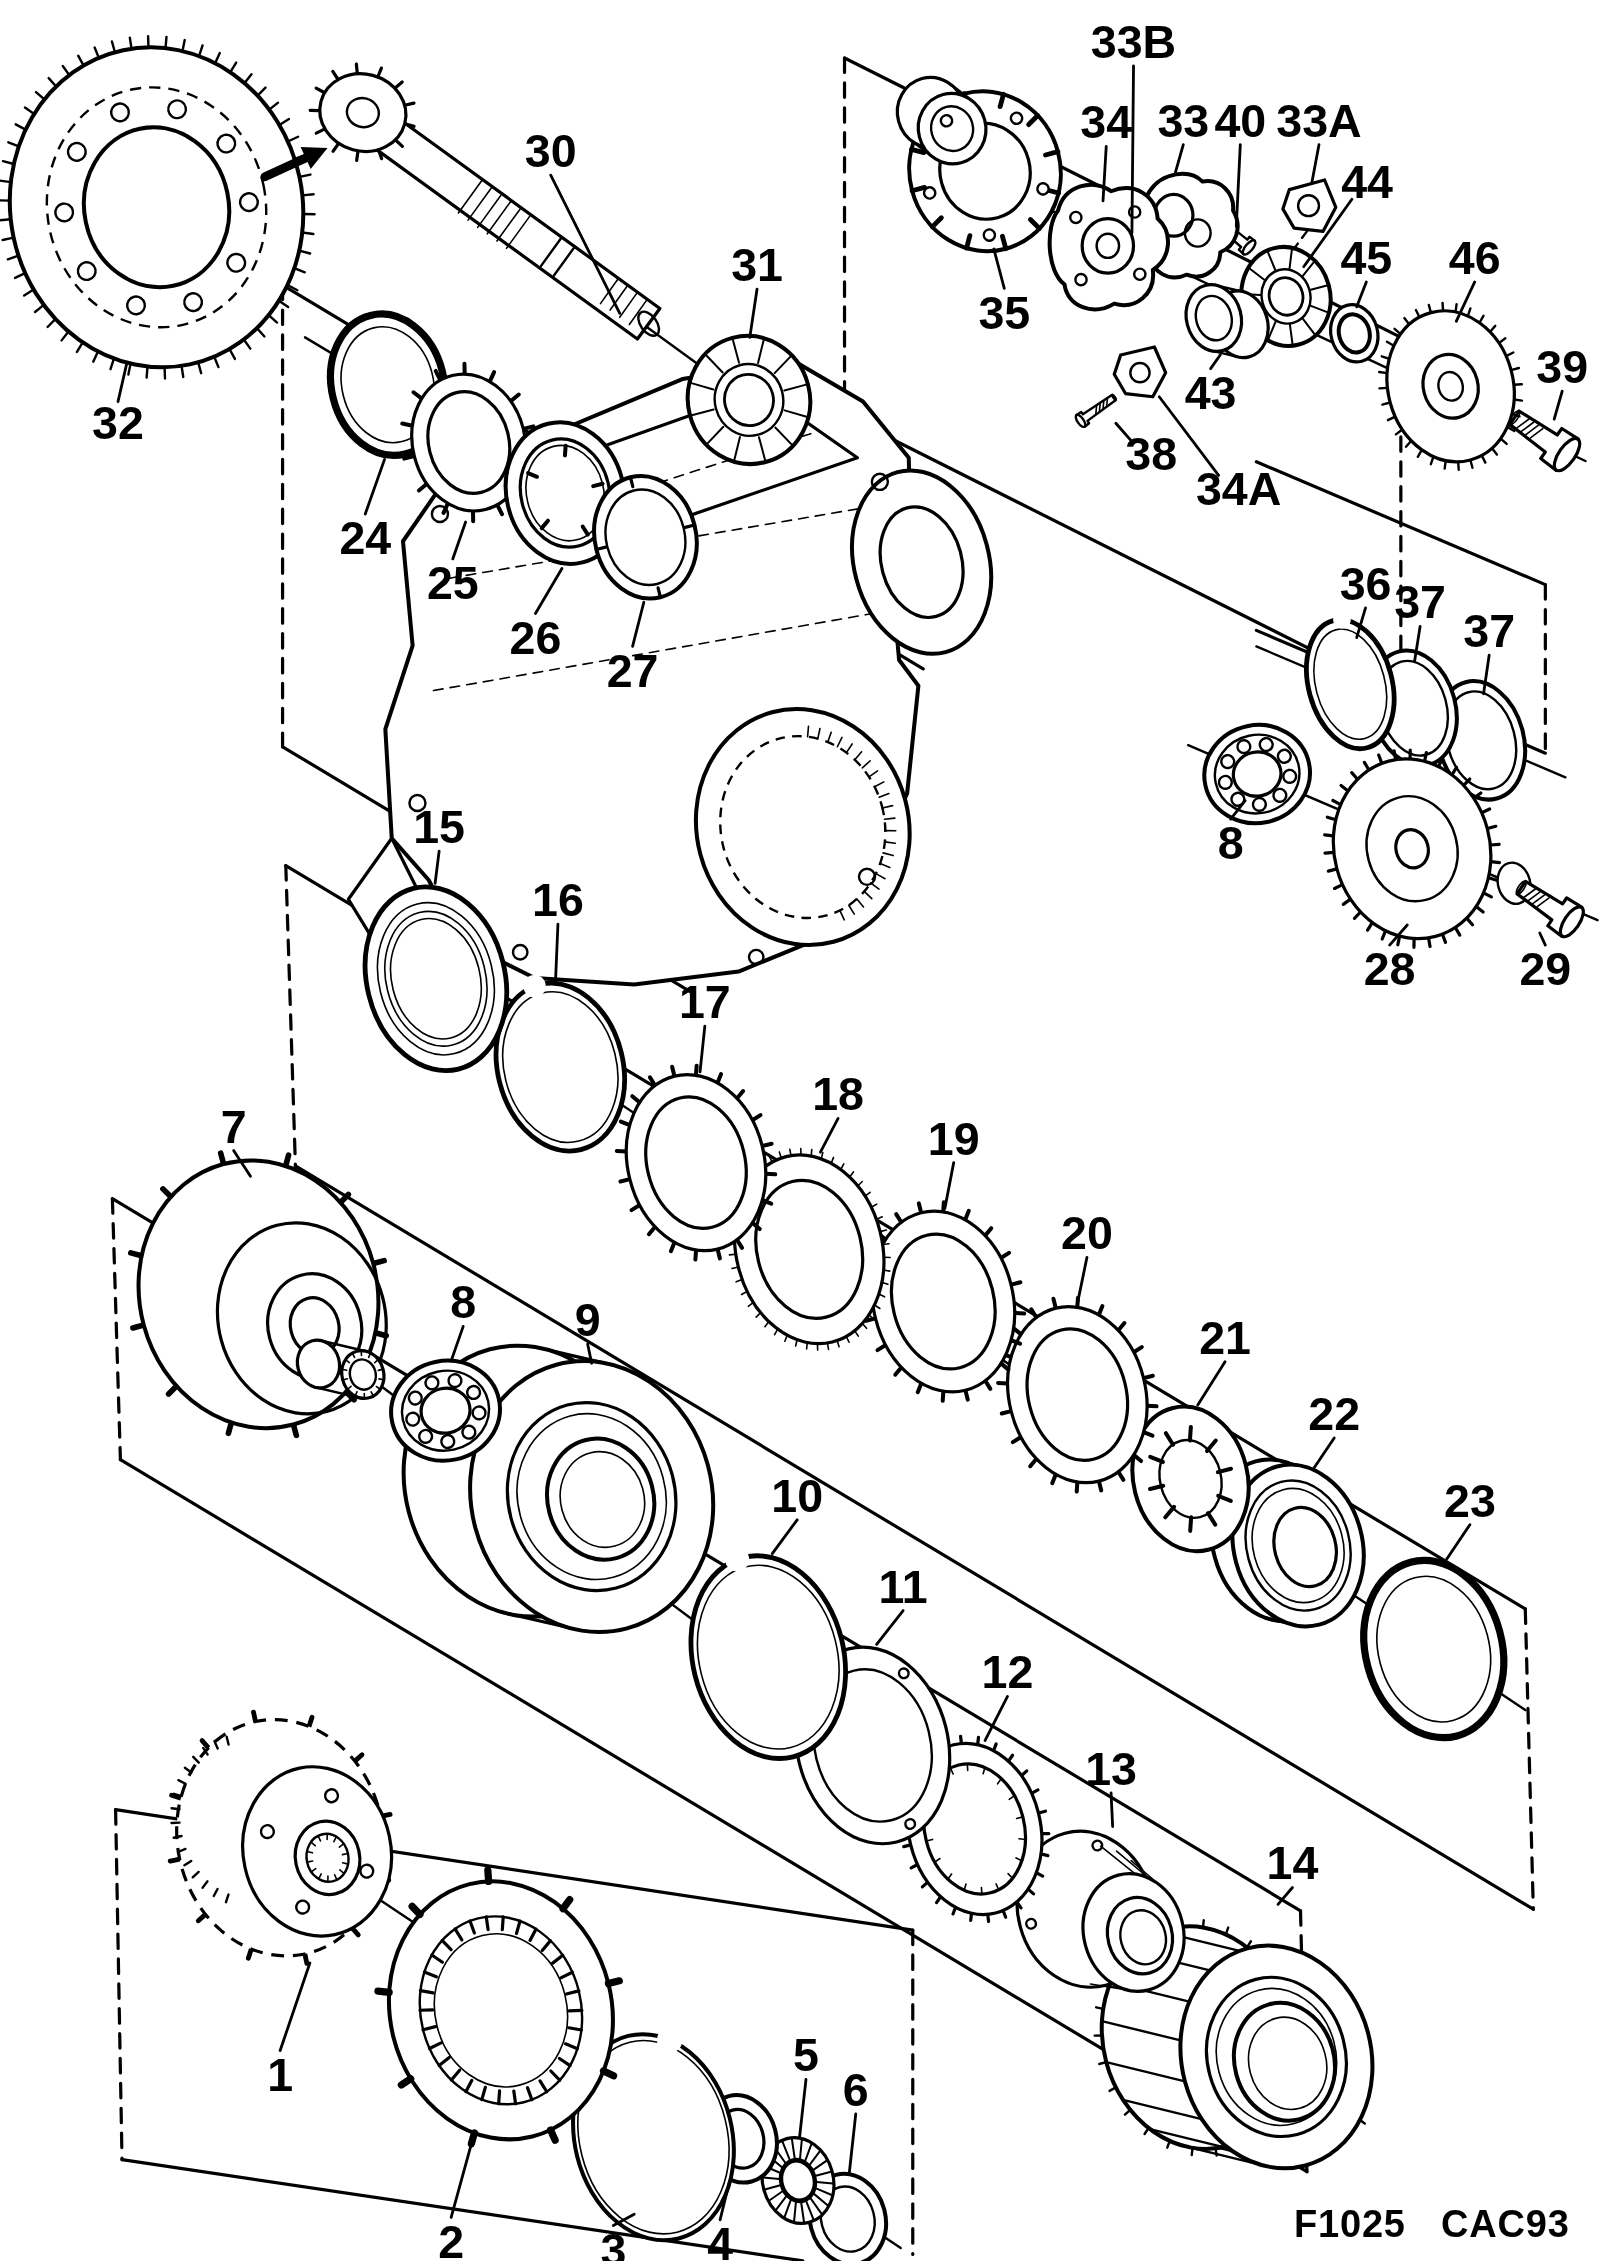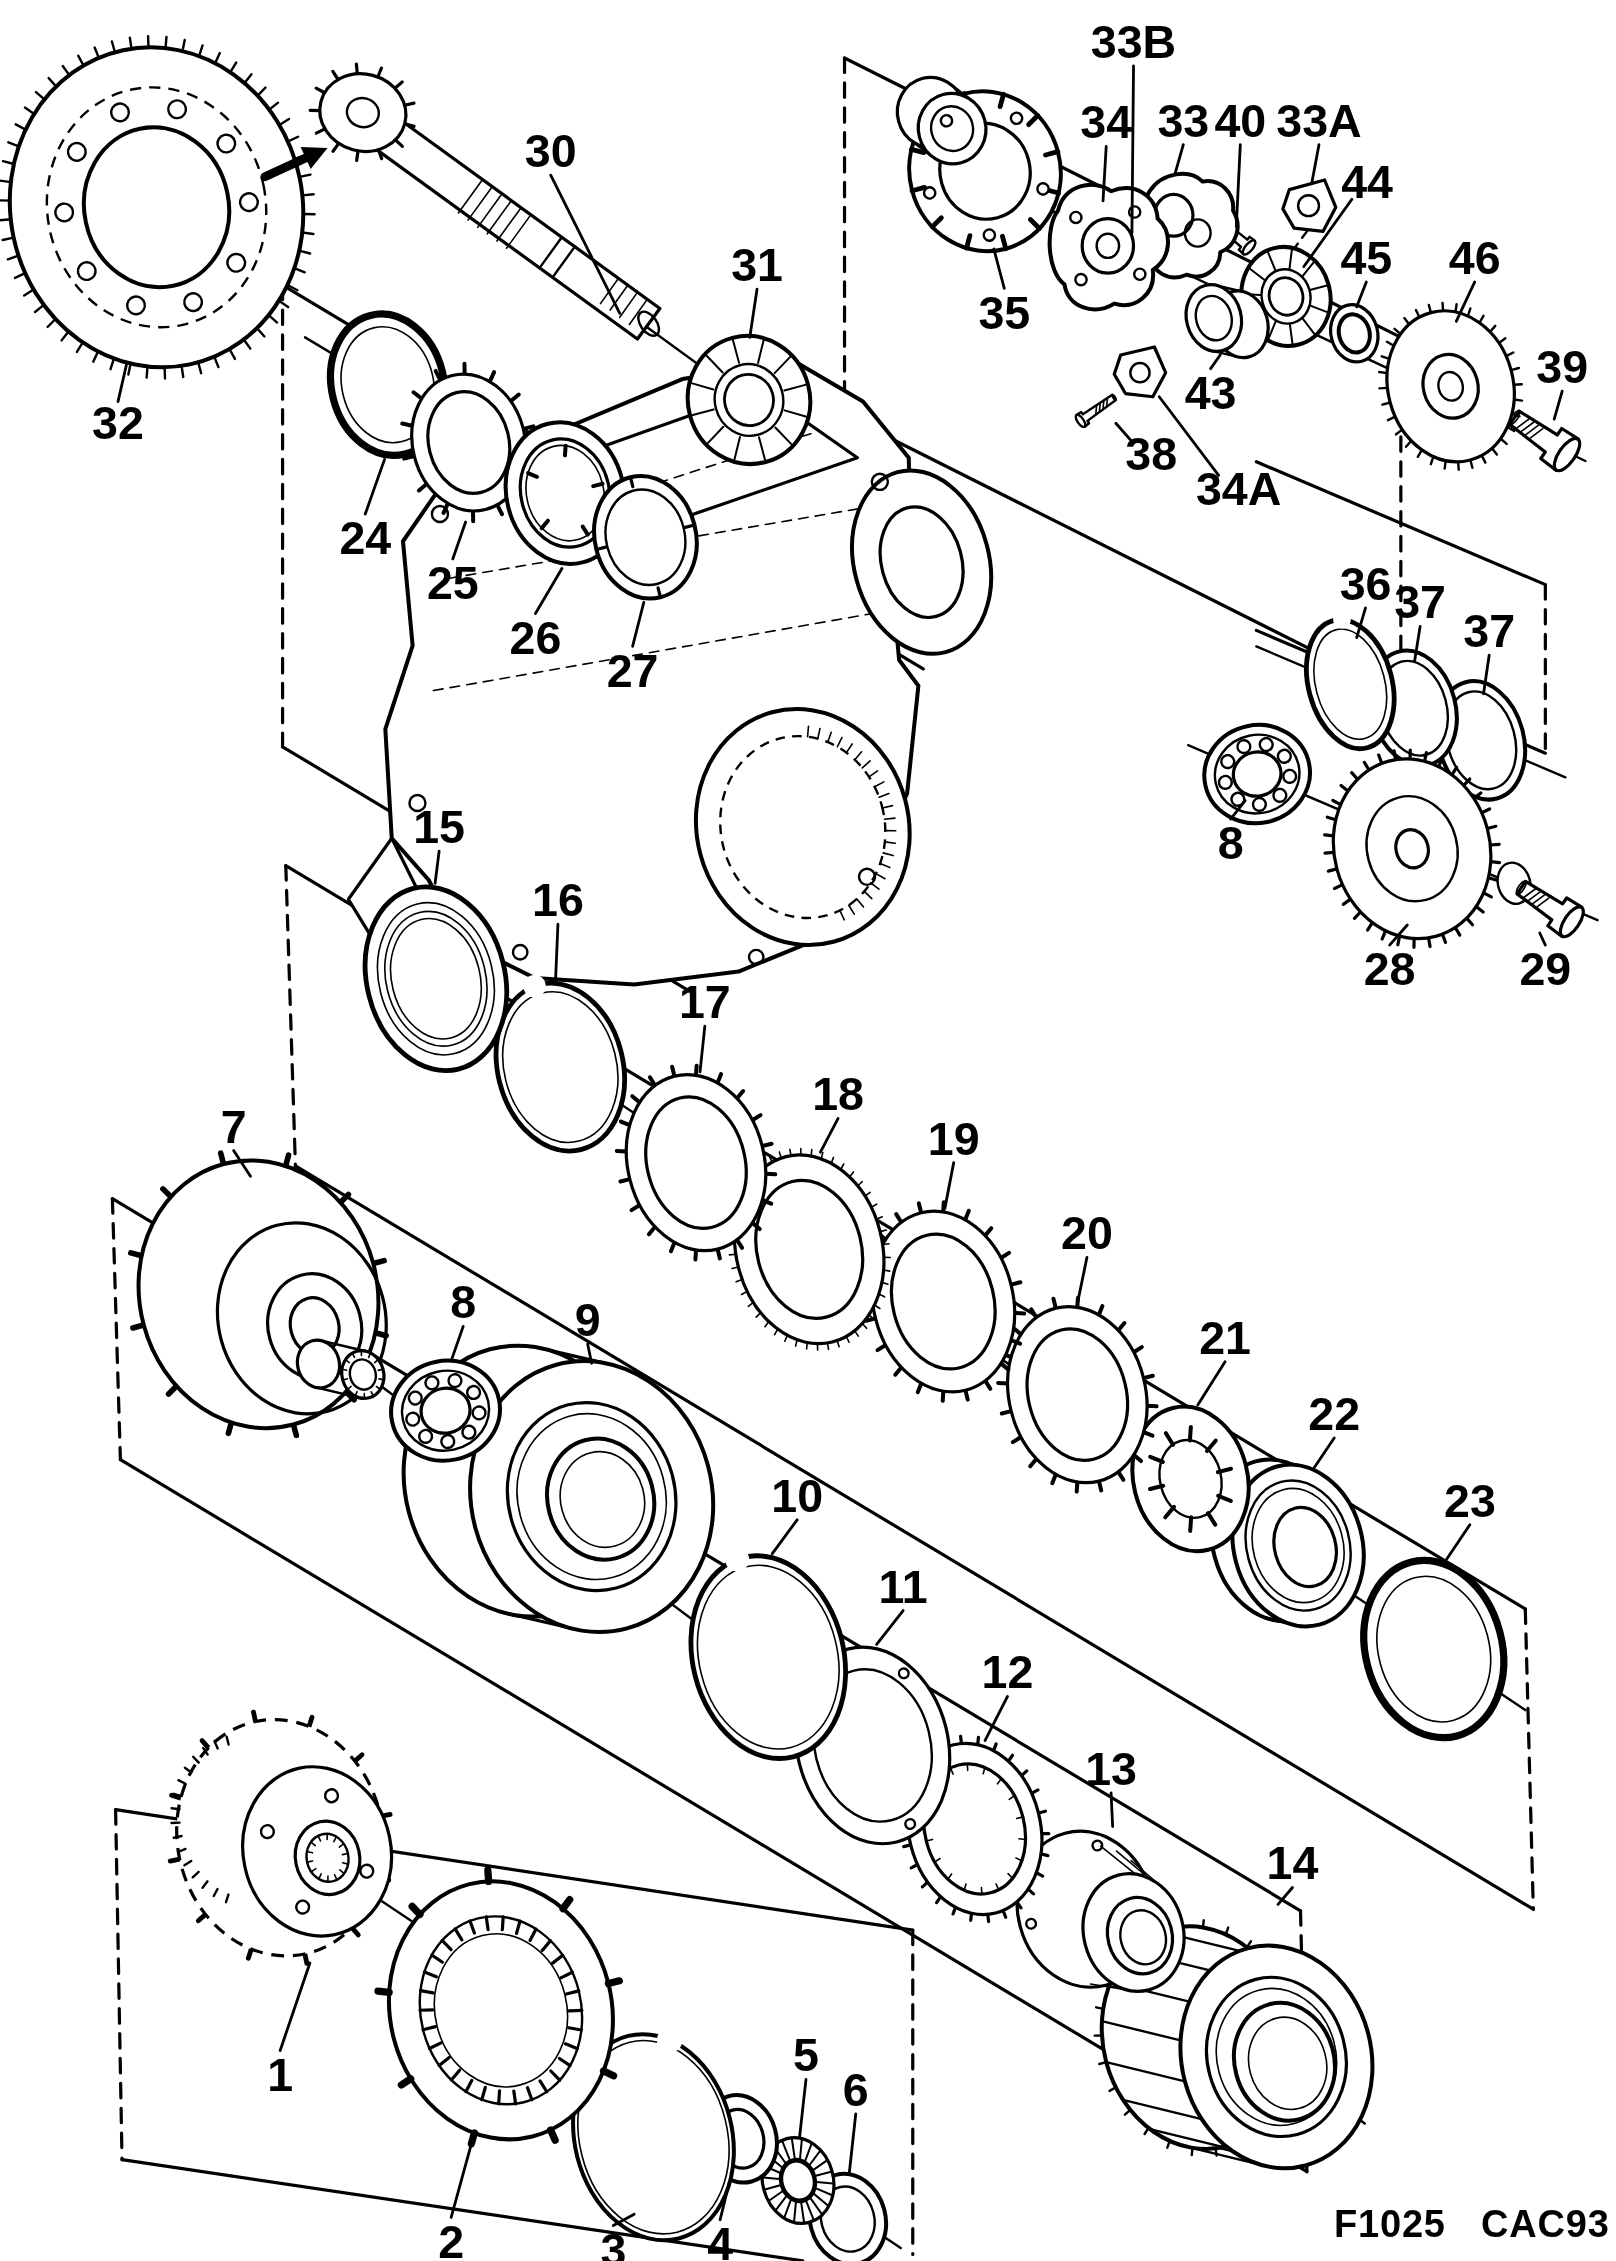--- a/index.html
+++ b/index.html
@@ -1,20 +1,20 @@
 <!DOCTYPE html>
 <html style="font-size:13px"><head>
 <meta charset="utf-8">
 <style>
   html,body{margin:0;padding:0;background:#e8e8e8;}
   .page{position:relative;width:1616px;height:2261px;background:#ffffff;overflow:hidden;
         font-family:"Liberation Sans", sans-serif;}
   .page svg{position:absolute;left:0;top:0;}
   .figure-code{position:absolute;left:1294px;top:2203px;white-space:nowrap;
-        font:700 38px "Liberation Sans", sans-serif;color:#000;word-spacing:24px;letter-spacing:0.8px;margin-left:40px;}
+        font:700 38px "Liberation Sans", sans-serif;color:#000;word-spacing:24px;letter-spacing:0.8px;}
 </style>
 </head>
 <body>
 
 <div class="page">
   <svg id="diagram" width="1616" height="2261" viewBox="0 0 2013 2816">
       <line x1="352" y1="355" x2="1150" y2="833" stroke="#000000" stroke-width="4" stroke-linecap="round"></line>
       <line x1="352" y1="355" x2="352" y2="930" stroke="#000000" stroke-width="4" stroke-linecap="round" stroke-dasharray="18 13"></line>
       <line x1="352" y1="930" x2="865" y2="1238" stroke="#000000" stroke-width="4" stroke-linecap="round"></line>
       <line x1="1052" y1="72" x2="1745" y2="420" stroke="#000000" stroke-width="4" stroke-linecap="round"></line>

